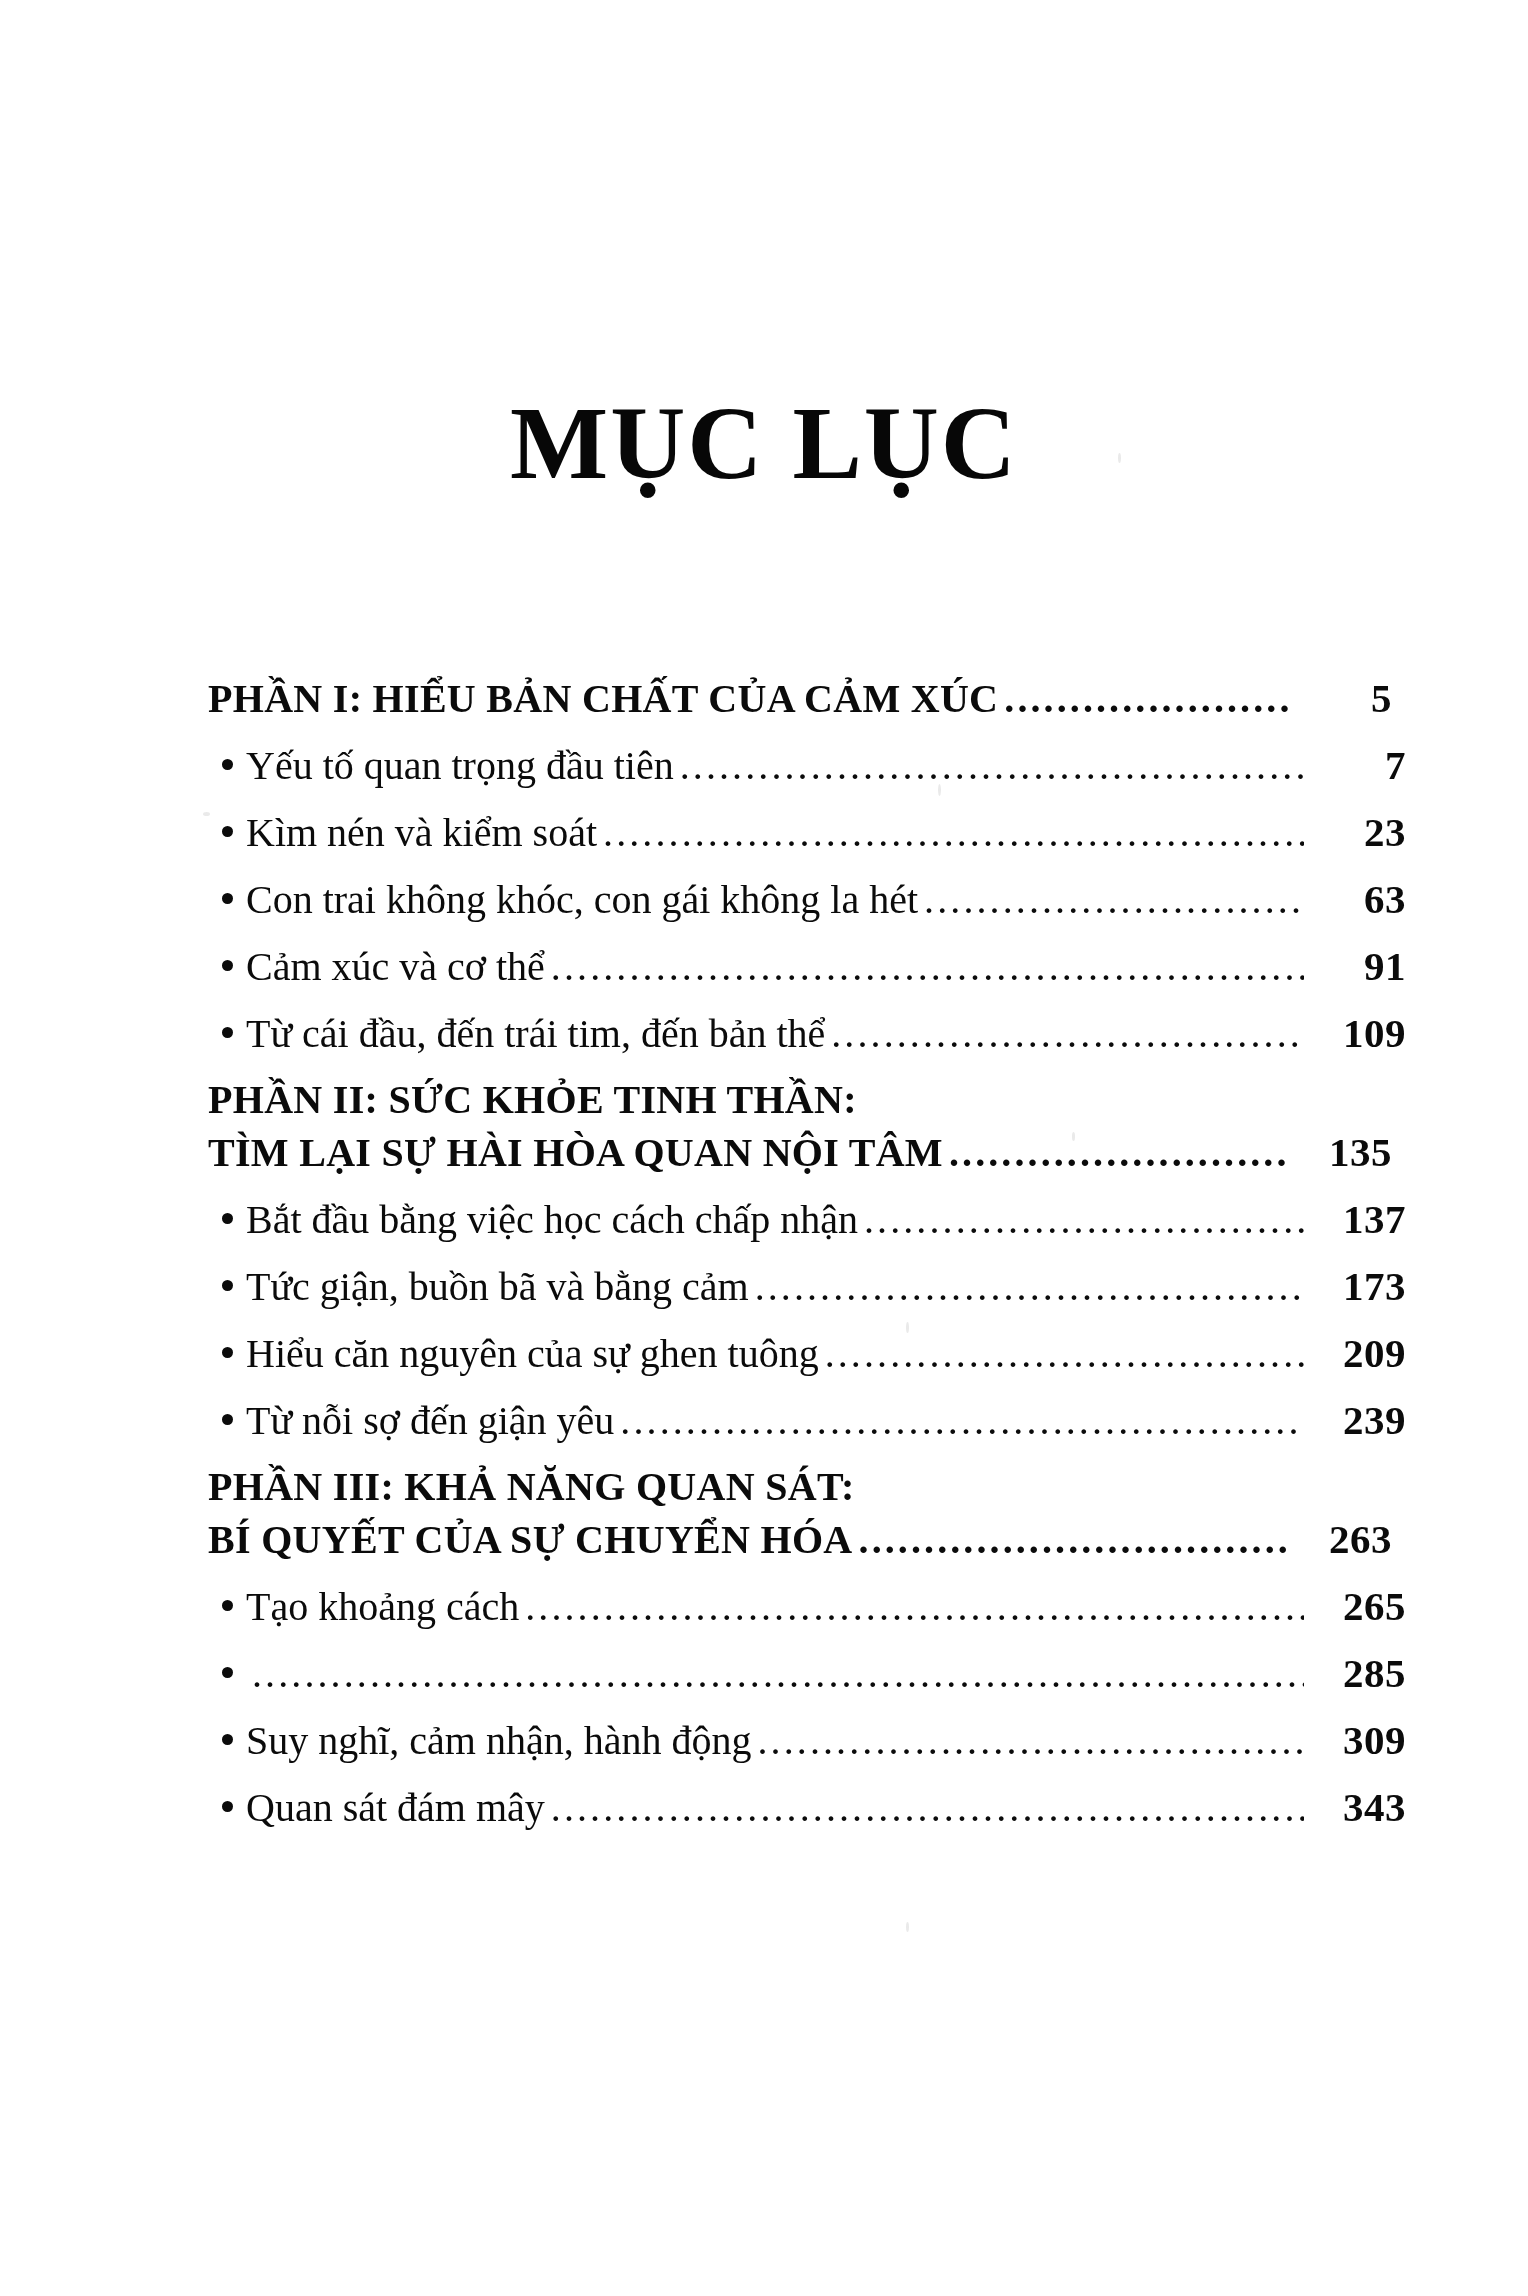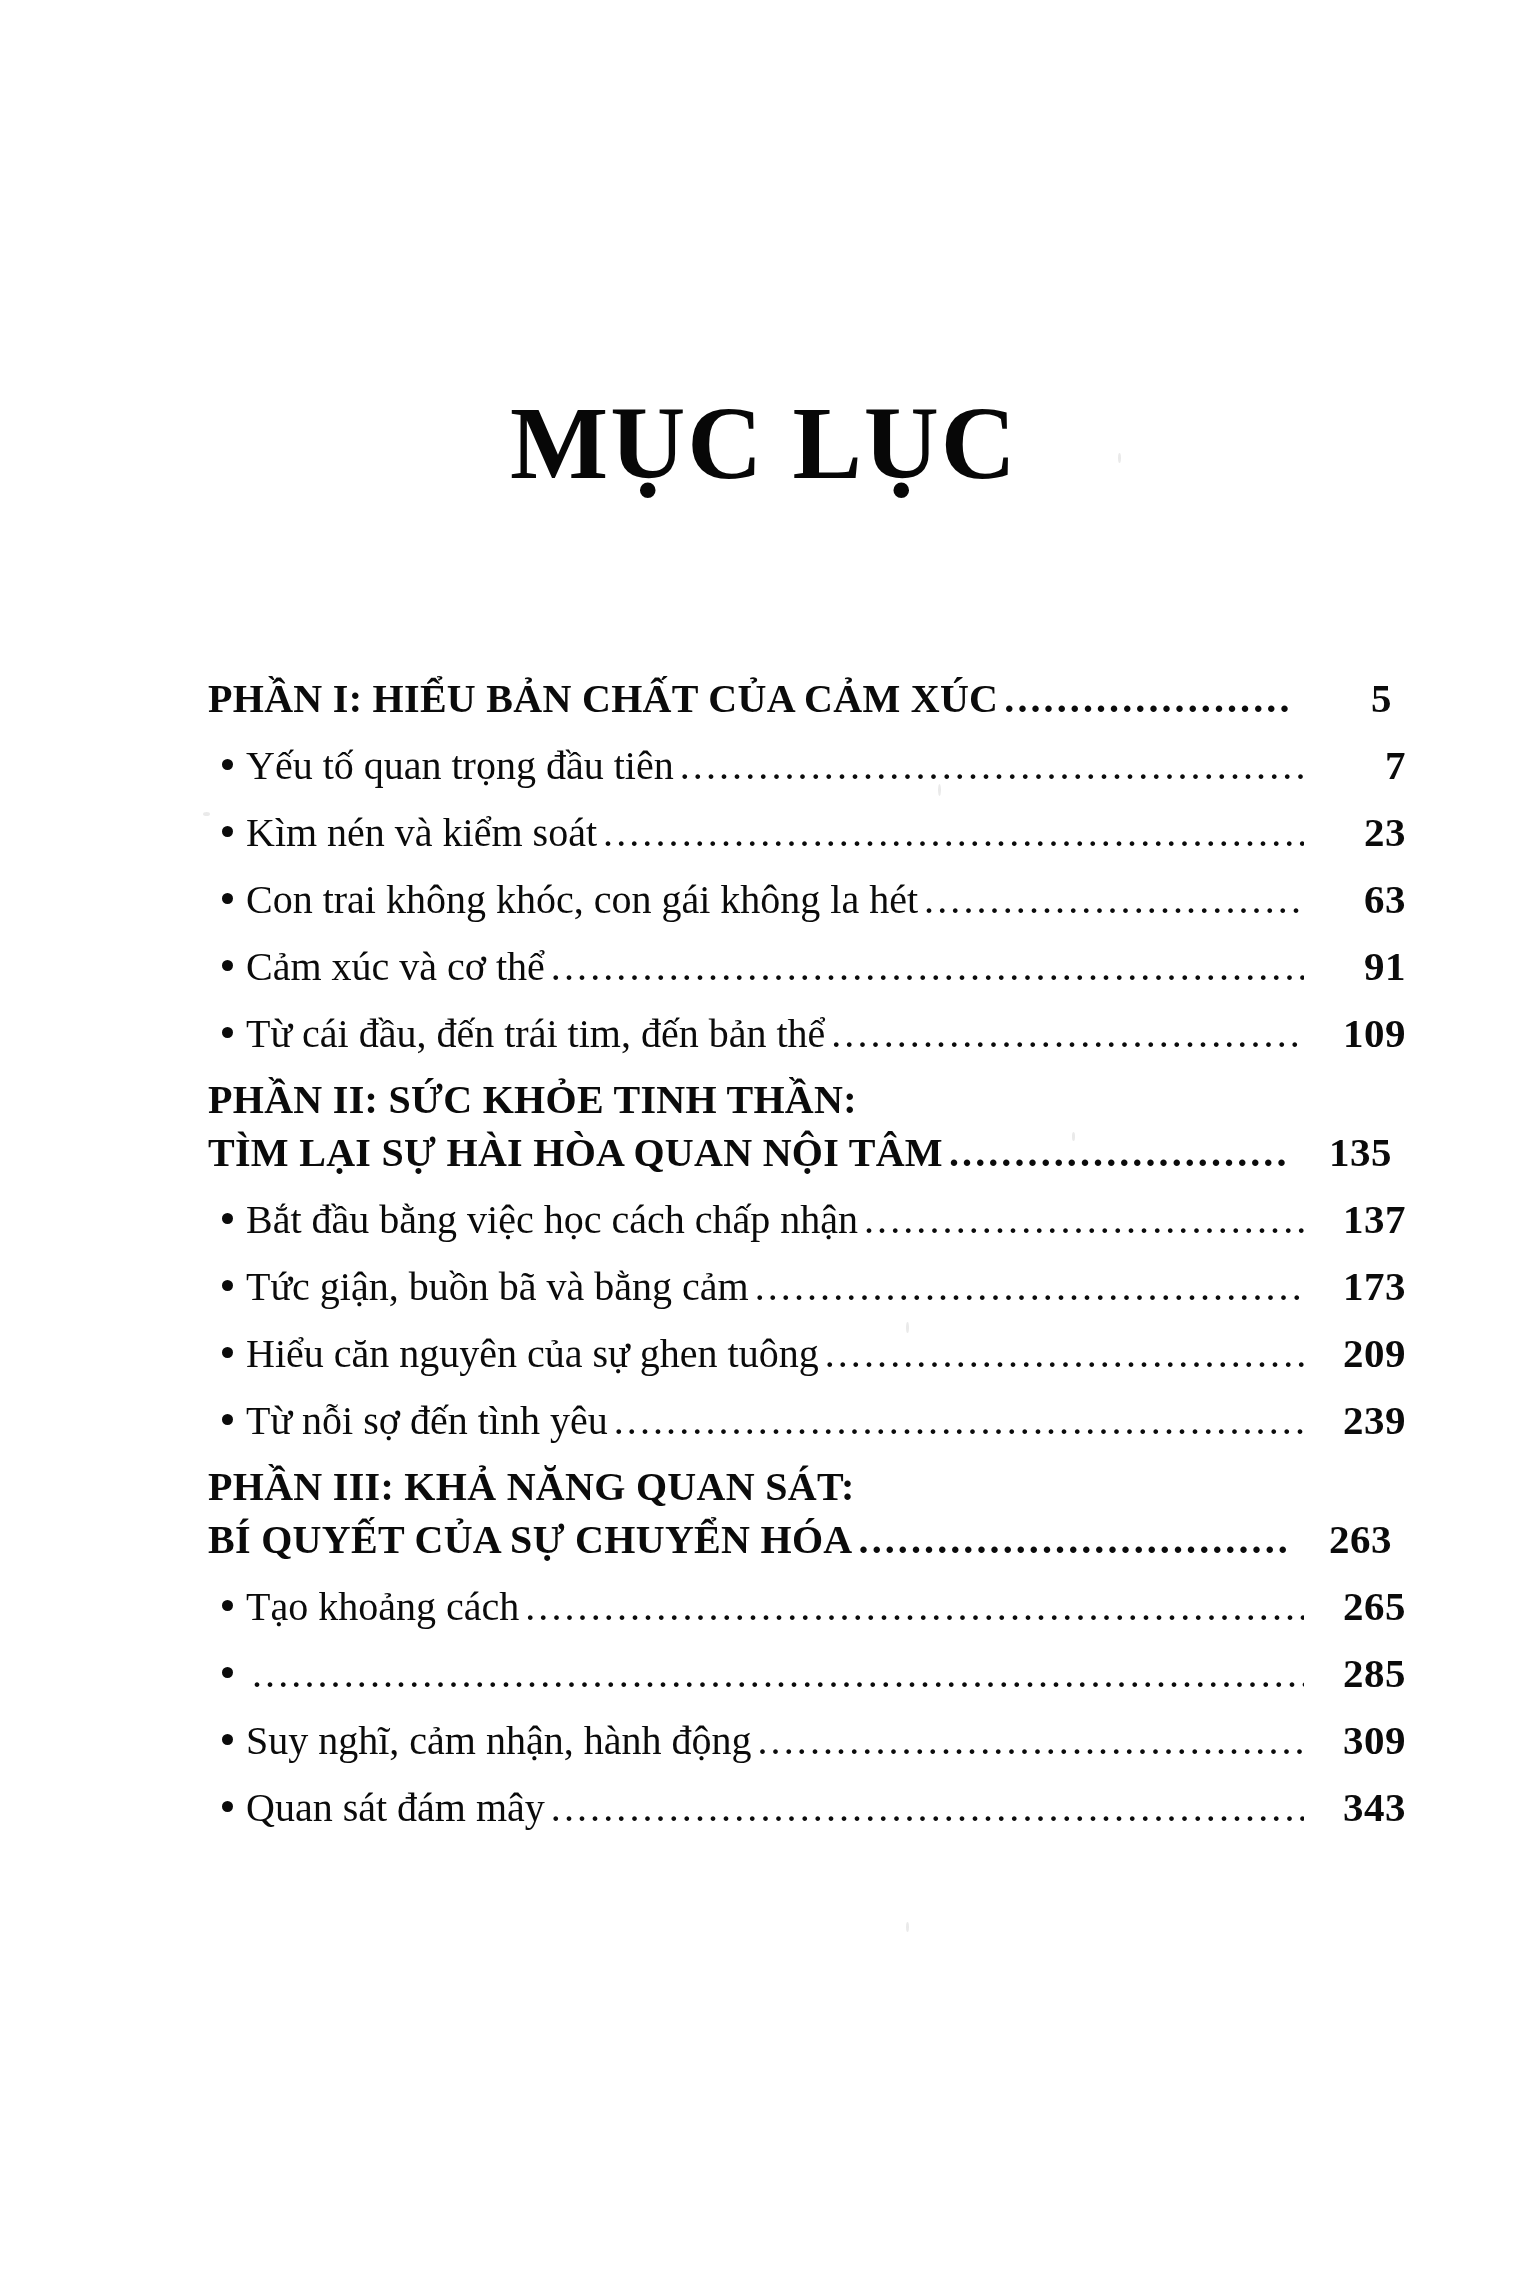--- a/index.html
+++ b/index.html
@@ -200,21 +200,21 @@
         <span class="pageno">173</span>
       </div>
       <div class="row entry">
         <span class="bullet"></span>
         <span class="label">Hiểu căn nguyên của sự ghen tuông</span>
         <span class="leader"></span>
         <span class="pageno">209</span>
       </div>
       <div class="row entry">
         <span class="bullet"></span>
-        <span class="label">Từ nỗi sợ đến tình yêu</span>
+        <span class="label">Từ nỗi sợ đến giận yêu</span>
         <span class="leader"></span>
         <span class="pageno">239</span>
       </div>
       <div class="row part">
         <span class="label">PHẦN III: KHẢ NĂNG QUAN SÁT:</span>
       </div>
       <div class="row part cont">
         <span class="label">BÍ QUYẾT CỦA SỰ CHUYỂN HÓA</span>
         <span class="leader"></span>
         <span class="pageno">263</span>

